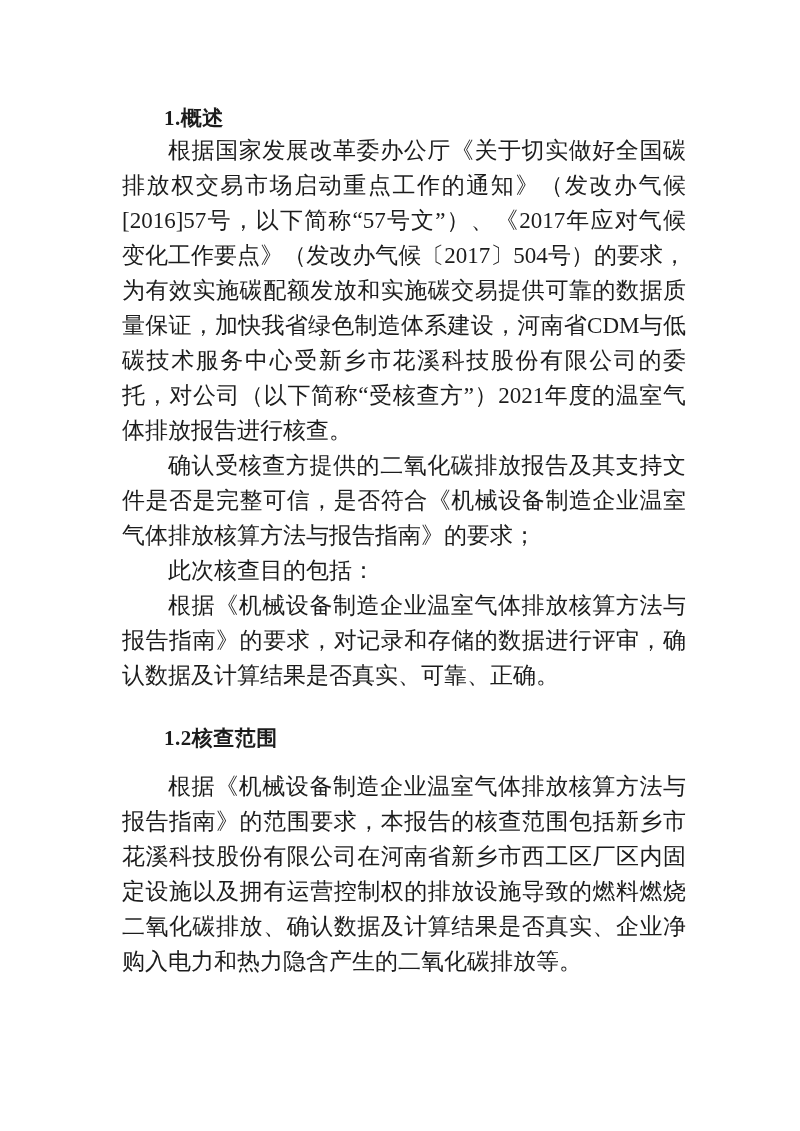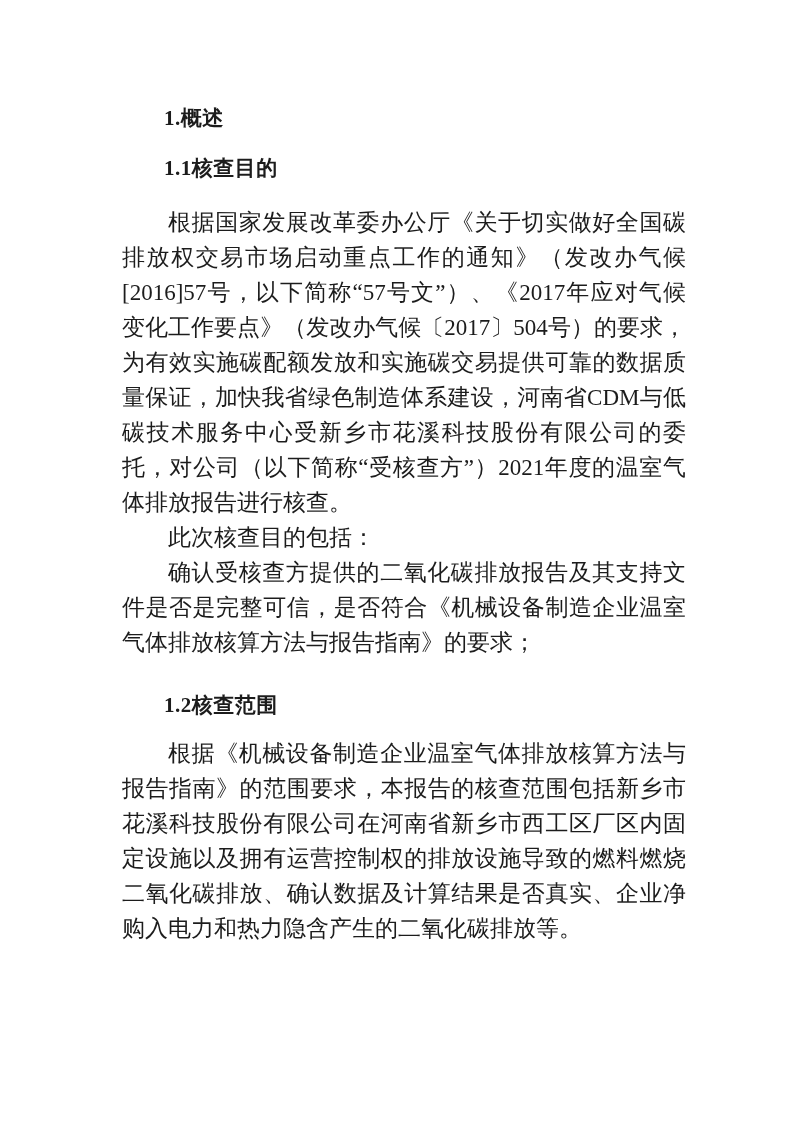--- a/index.html
+++ b/index.html
@@ -47,27 +47,27 @@
     text-justify: inter-ideograph;
   }
 </style>
 </head>
 <body>
 
 <div class="page">
 
   <h1 class="h1">1.概述</h1>
 
-  <h2 class="h2">1.1核查目的</h2>
 
   <p class="para">根据国家发展改革委办公厅《关于切实做好全国碳排放权交易市场启动重点工作的通知》（发改办气候[2016]57号，以下简称“57号文”）、《2017年应对气候变化工作要点》（发改办气候〔2017〕504号）的要求，为有效实施碳配额发放和实施碳交易提供可靠的数据质量保证，加快我省绿色制造体系建设，河南省CDM与低碳技术服务中心受新乡市花溪科技股份有限公司的委托，对公司（以下简称“受核查方”）2021年度的温室气体排放报告进行核查。</p>
 
+  <p class="para">确认受核查方提供的二氧化碳排放报告及其支持文件是否是完整可信，是否符合《机械设备制造企业温室气体排放核算方法与报告指南》的要求；</p>
+
   <p class="para">此次核查目的包括：</p>
 
-  <p class="para">确认受核查方提供的二氧化碳排放报告及其支持文件是否是完整可信，是否符合《机械设备制造企业温室气体排放核算方法与报告指南》的要求；</p>
-
+  <p class="para">根据《机械设备制造企业温室气体排放核算方法与报告指南》的要求，对记录和存储的数据进行评审，确认数据及计算结果是否真实、可靠、正确。</p>
 
   <h2 class="h2 h2-later">1.2核查范围</h2>
 
 
   <p class="para">根据《机械设备制造企业温室气体排放核算方法与报告指南》的范围要求，本报告的核查范围包括新乡市花溪科技股份有限公司在河南省新乡市西工区厂区内固定设施以及拥有运营控制权的排放设施导致的燃料燃烧二氧化碳排放、确认数据及计算结果是否真实、企业净购入电力和热力隐含产生的二氧化碳排放等。</p>
 
 </div>
 
 </body></html>

